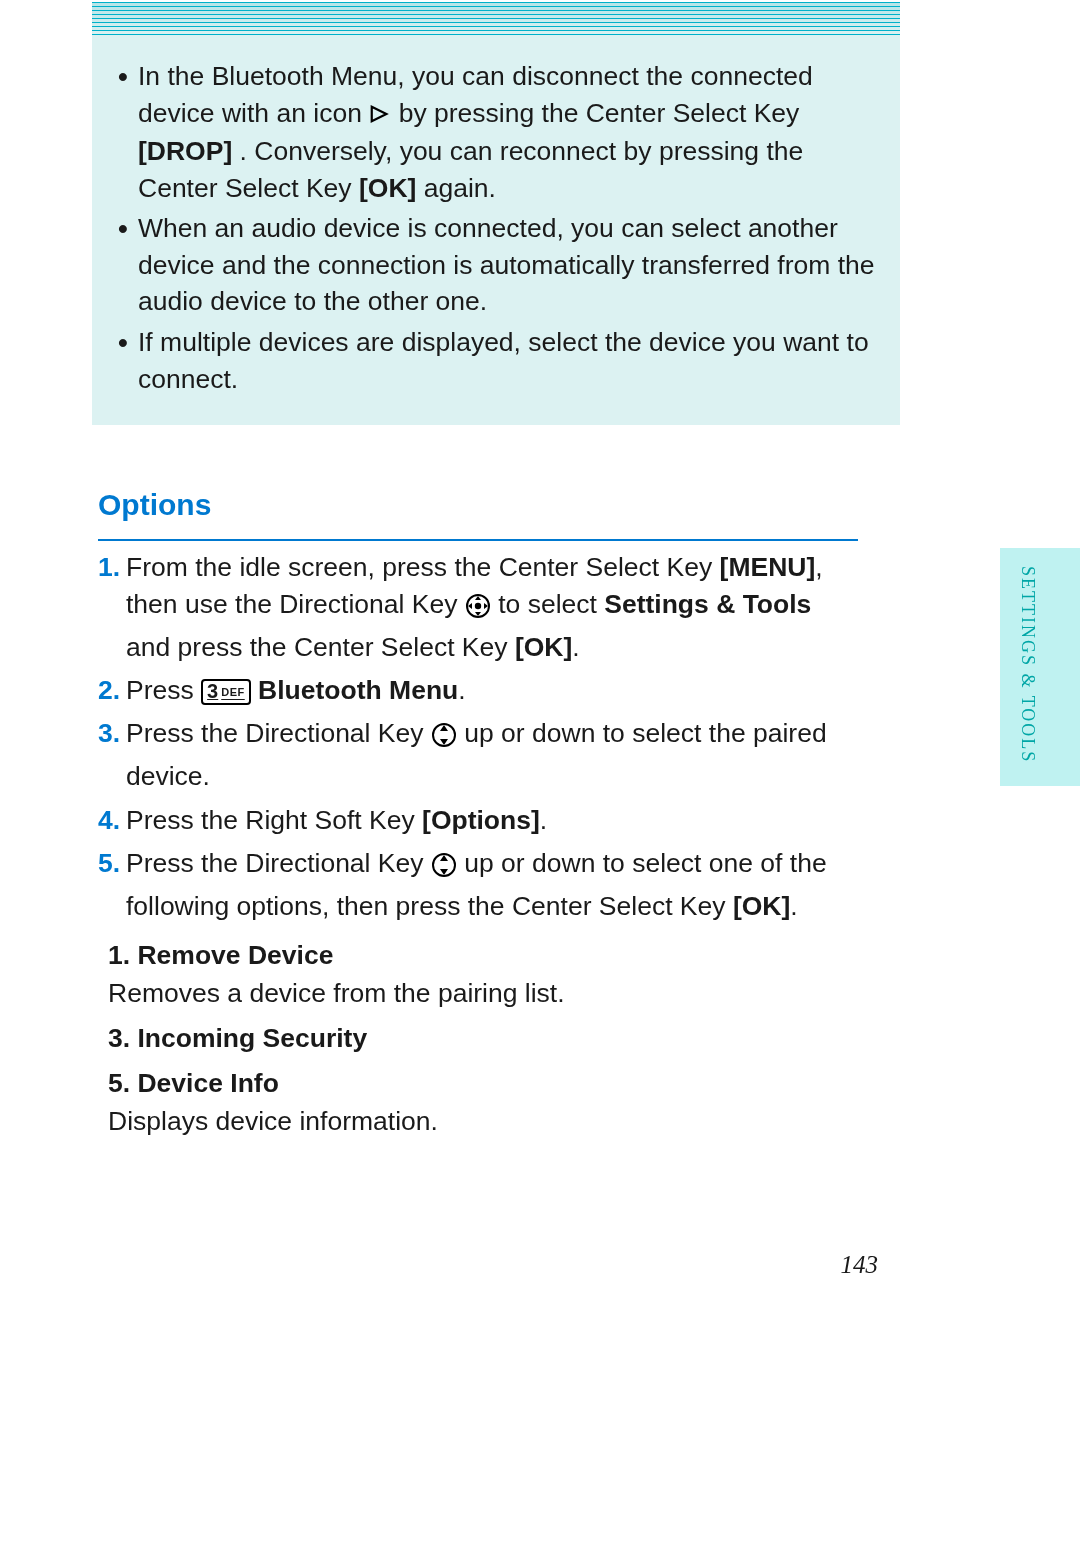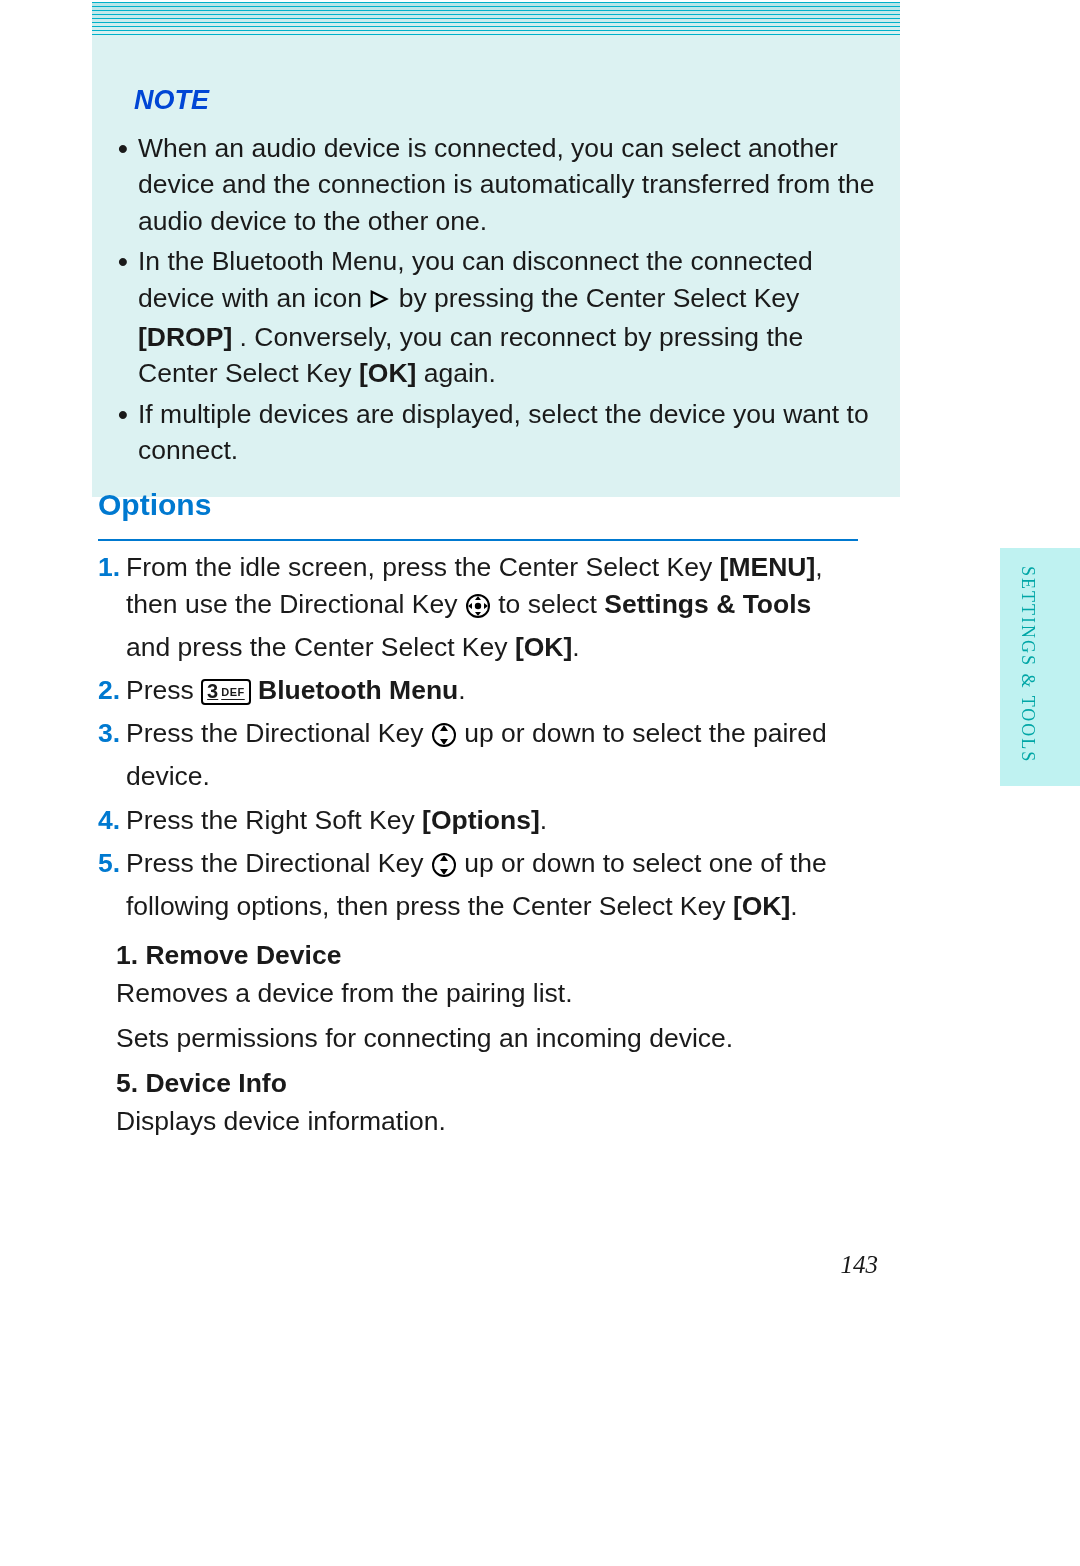--- a/index.html
+++ b/index.html
@@ -109,21 +109,21 @@
     height:22px;
     text-decoration:underline;
   }
   .btn3 .three{font-weight:bold;font-size:20px;margin-right:3px}
   .btn3 .def{font-size:11px;font-weight:bold;letter-spacing:.5px;position:relative;top:-2px}
 
   .sub-items{
     margin-top:12px;
     margin-left:10px;
   }
-  .sub-item{margin:8px 8px}
+  .sub-item{margin:8px 0}
   .sub-item .label{font-weight:bold;font-size:26.5px}
   .sub-item .desc{font-size:26.5px;margin-top:1px}
 
   
   .side-tab{
     position:absolute;
     right:0;
     top:548px;
     width:80px;
     height:238px;
@@ -148,36 +148,35 @@
     font-family:'Times New Roman',serif;
     font-size:25px;
   }
 </style>
 </head>
 <body>
 
 <div class="page">
 
   <div class="note-box">
-    <div class="note-title">NOTE</div>
     <ul class="note-list">
-      <li><span>When an audio device is connected, you can select another device and the connection is automatically transferred from the audio device to the other one.</span></li>
       <li>
         <span>In the Bluetooth Menu, you can disconnect the connected device with an icon </span>
         <span class="arrow-icon">
           <svg viewBox="0 0 24 20">
               <path d="M3 2 L19 10 L3 18 Z" fill="none" stroke="#000" stroke-width="2.4"></path>
             </svg>
         </span>
         <span> by pressing the Center Select Key </span>
         <span class="bold">[DROP]</span>
         <span>. Conversely, you can reconnect by pressing the Center Select Key </span>
         <span class="bold">[OK]</span>
         <span> again.</span>
       </li>
+      <li><span>When an audio device is connected, you can select another device and the connection is automatically transferred from the audio device to the other one.</span></li>
       <li><span>If multiple devices are displayed, select the device you want to connect.</span></li>
     </ul>
   </div>
 
   <div class="options">
     <div class="section-title">Options</div>
     <ol class="steps">
       <li>
         <span class="num">1.</span>
         <span>From the idle screen, press the Center Select Key </span>
@@ -229,21 +228,21 @@
         <span class="bold">[OK]</span><span>.</span>
       </li>
     </ol>
 
     <div class="sub-items">
       <div class="sub-item">
         <div class="label">1. Remove Device</div>
         <div class="desc">Removes a device from the pairing list.</div>
       </div>
       <div class="sub-item">
-        <div class="desc">Sets permissions for connecting an incoming device.</div>
+        <div class="label">3. Incoming Security</div>
       </div>
       <div class="sub-item">
         <div class="label">5. Device Info</div>
         <div class="desc">Displays device information.</div>
       </div>
     </div>
   </div>
 
   <div class="side-tab">
     <div class="side-tab-text">SETTINGS &amp; TOOLS</div>

